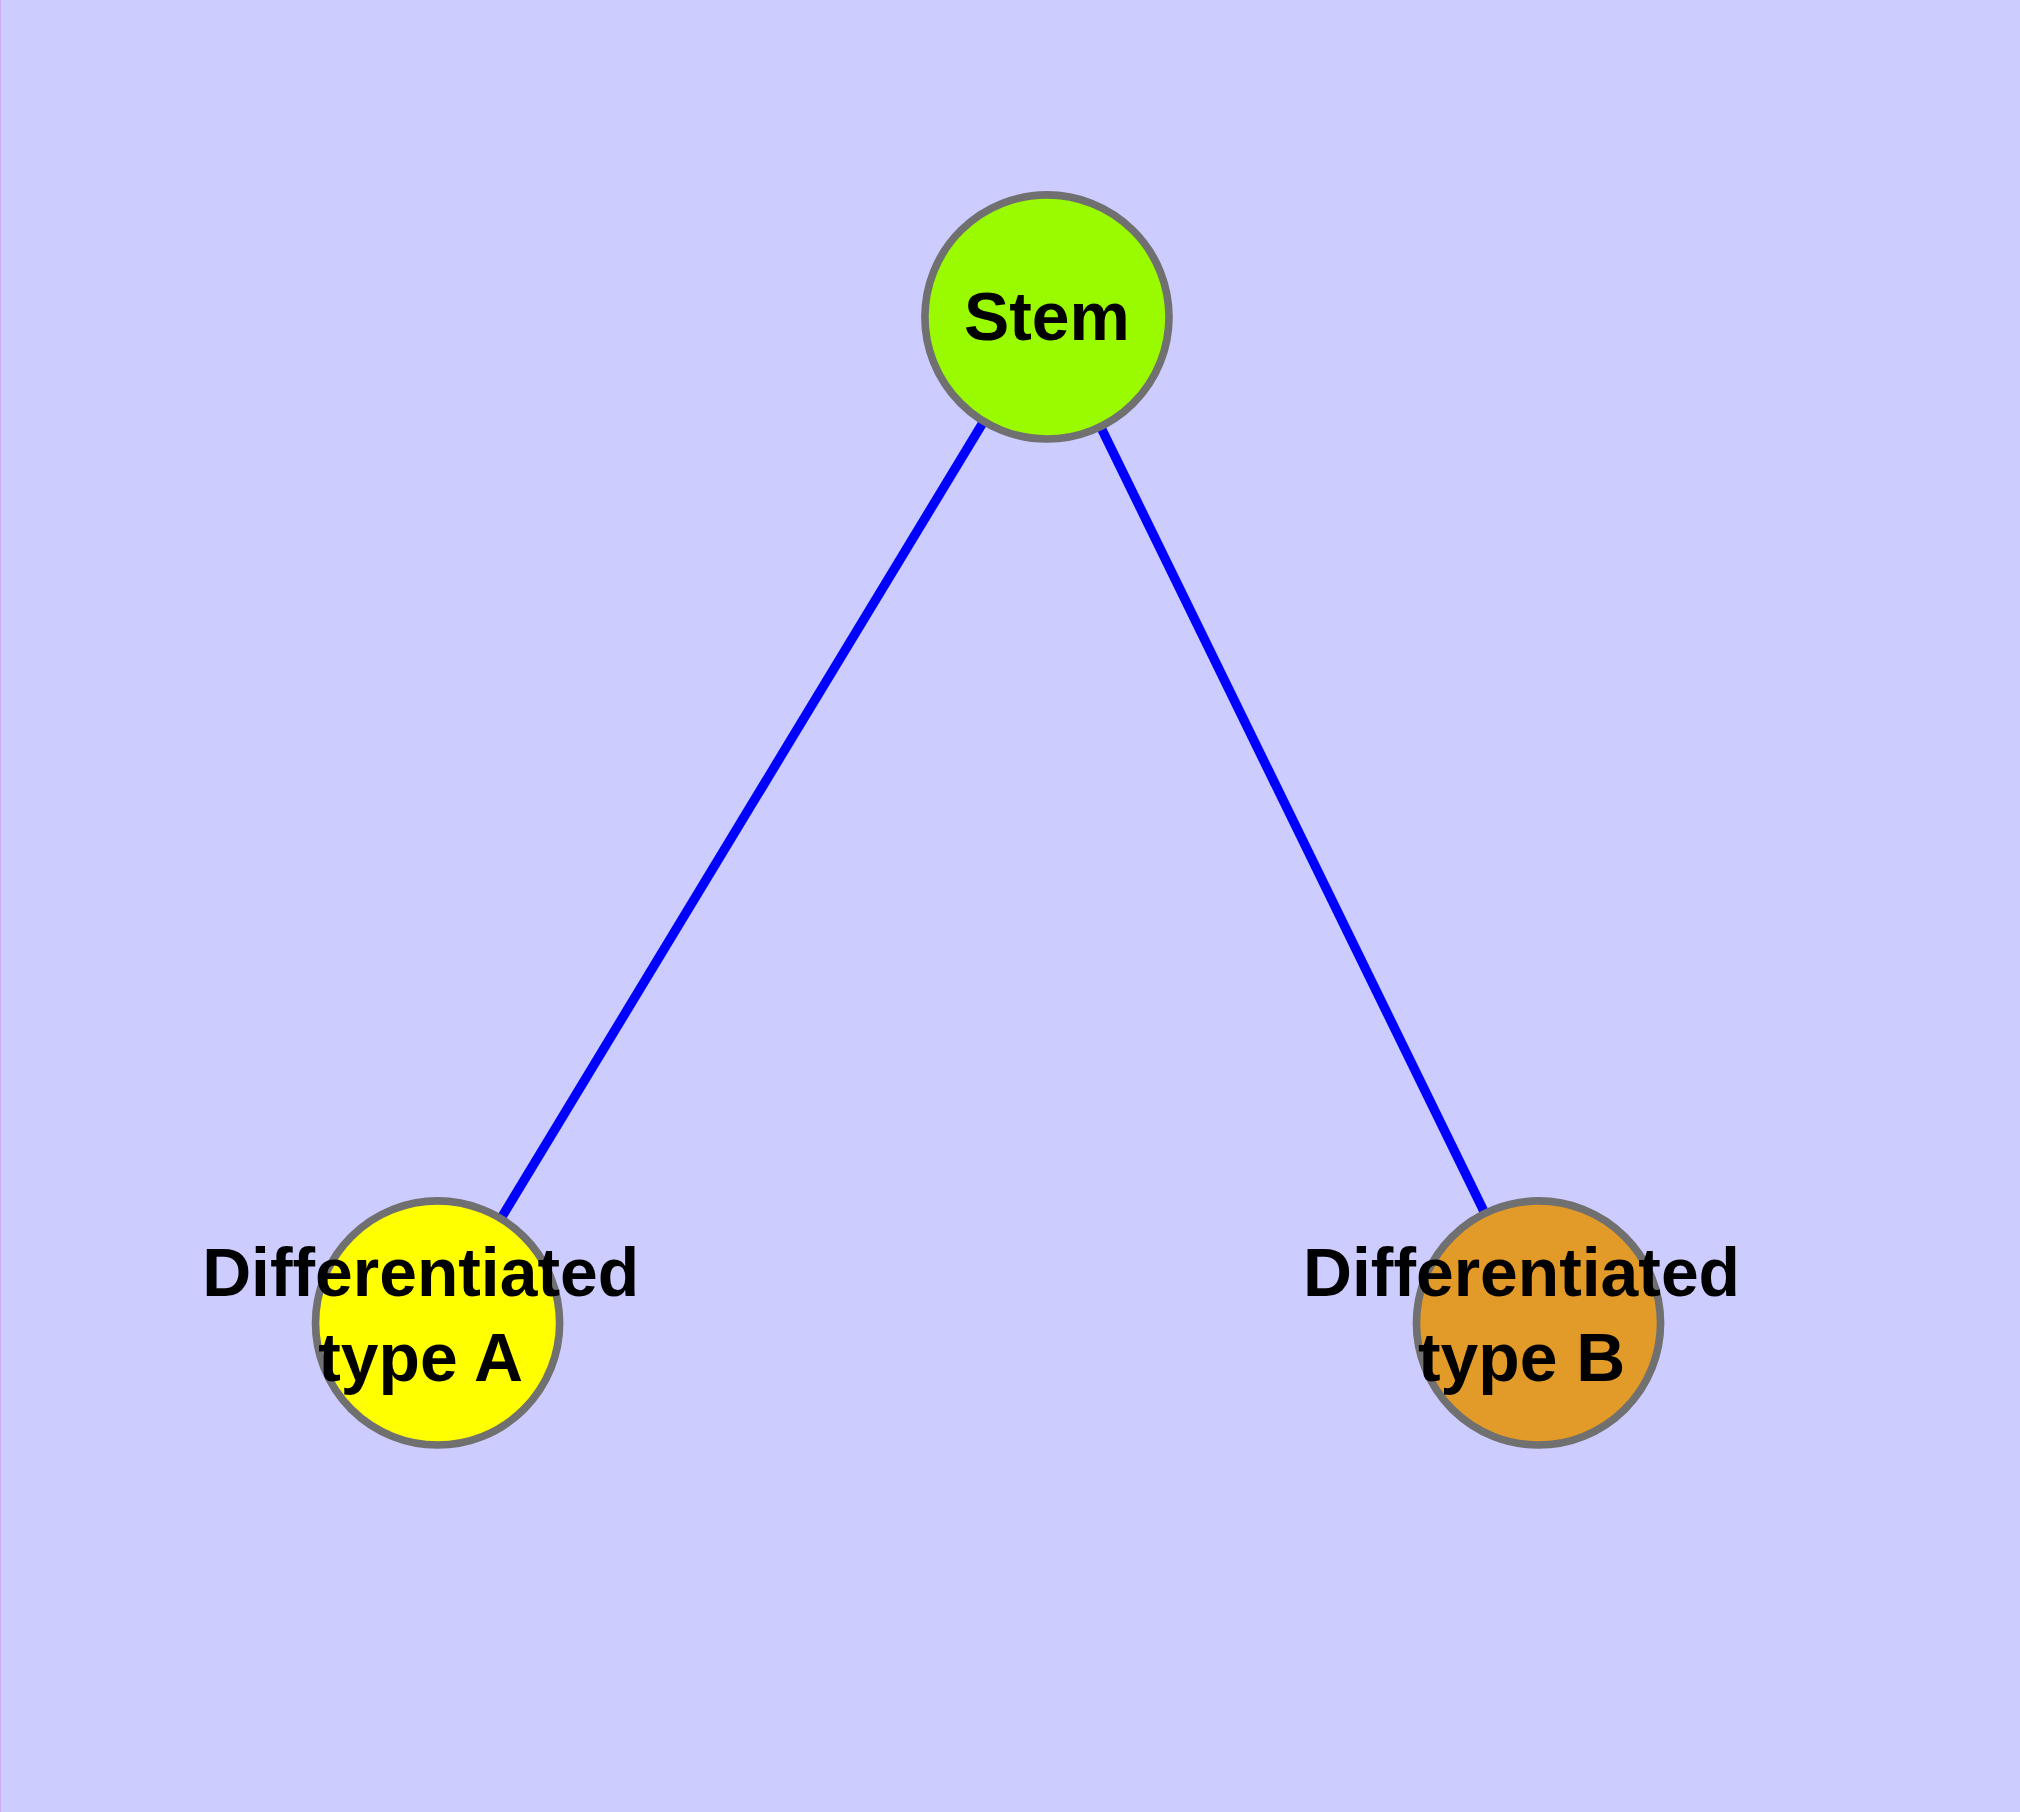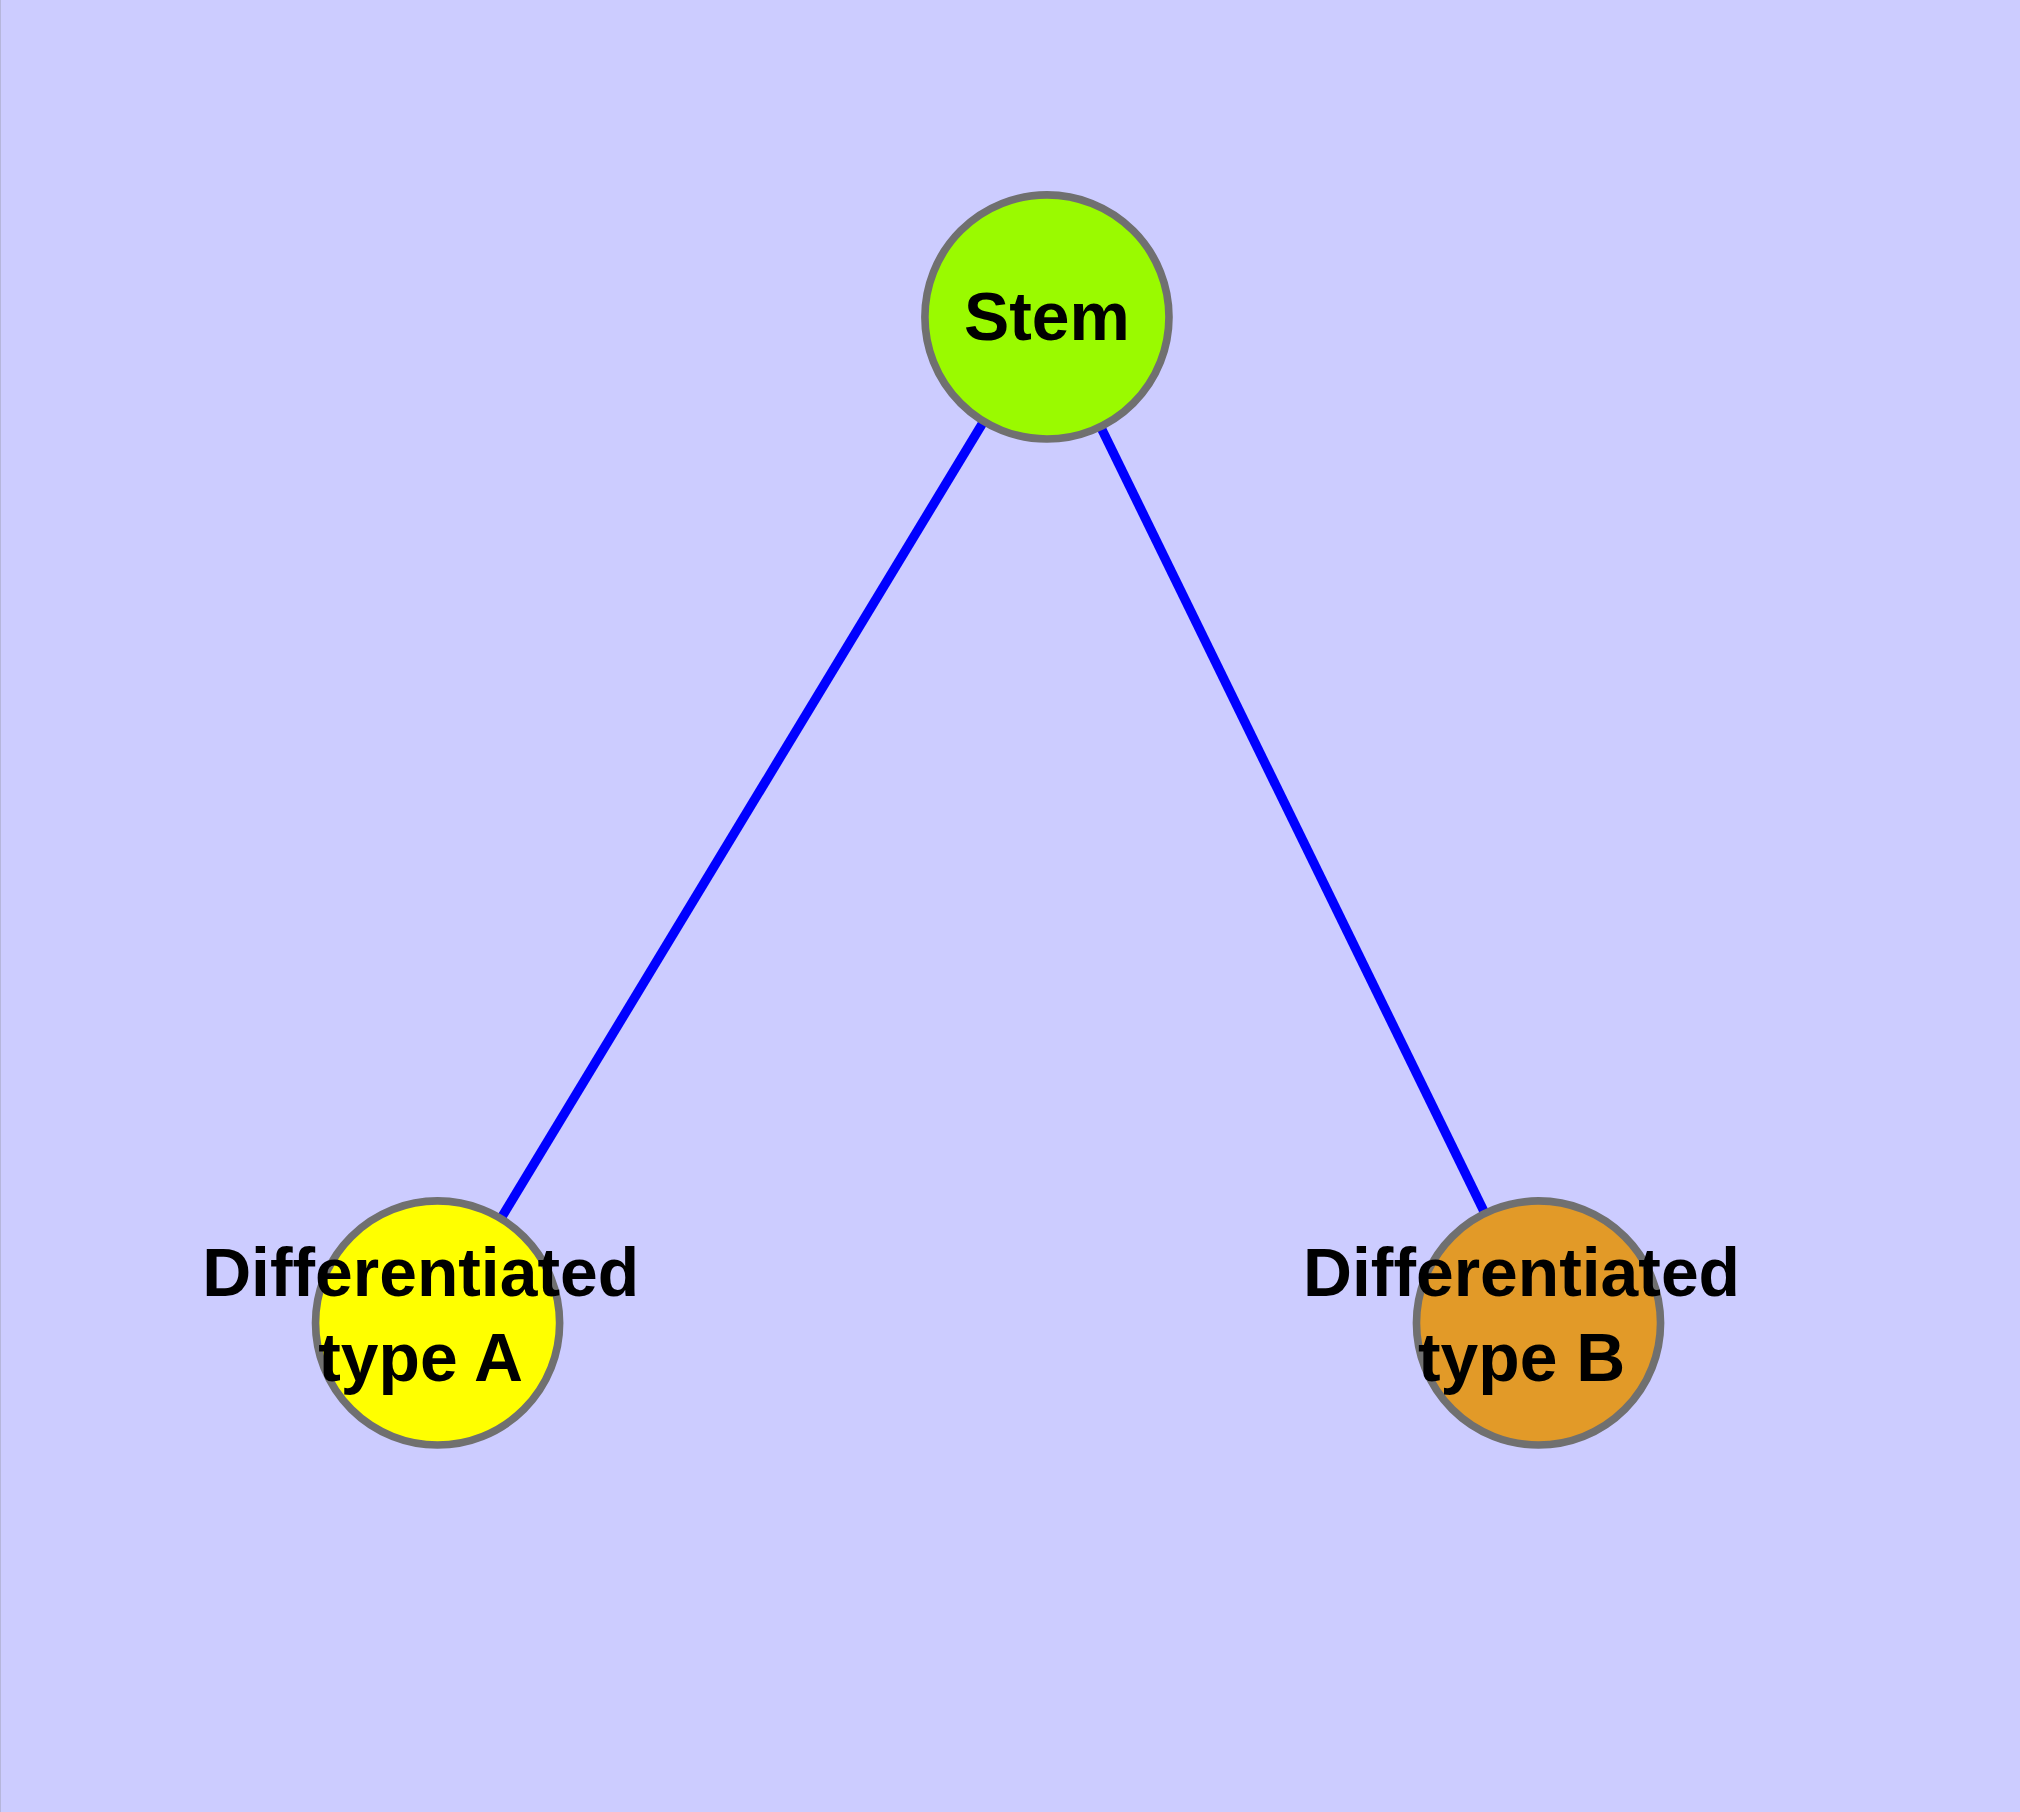--- a/index.html
+++ b/index.html
@@ -10,21 +10,21 @@
   body {
     width: 2021px;
     height: 1812px;
     overflow: hidden;
     font-family: "Liberation Sans", sans-serif;
   }
   #canvas {
     position: relative;
     width: 1759px;
     height: 1812px;
-    background: #737373;
+    background: #d946ef;
   }
   #graph-svg {
     position: absolute;
     left: 0;
     top: 0;
     width: 2021px;
     height: 1812px;
     display: block;
   }
   .node-label {

